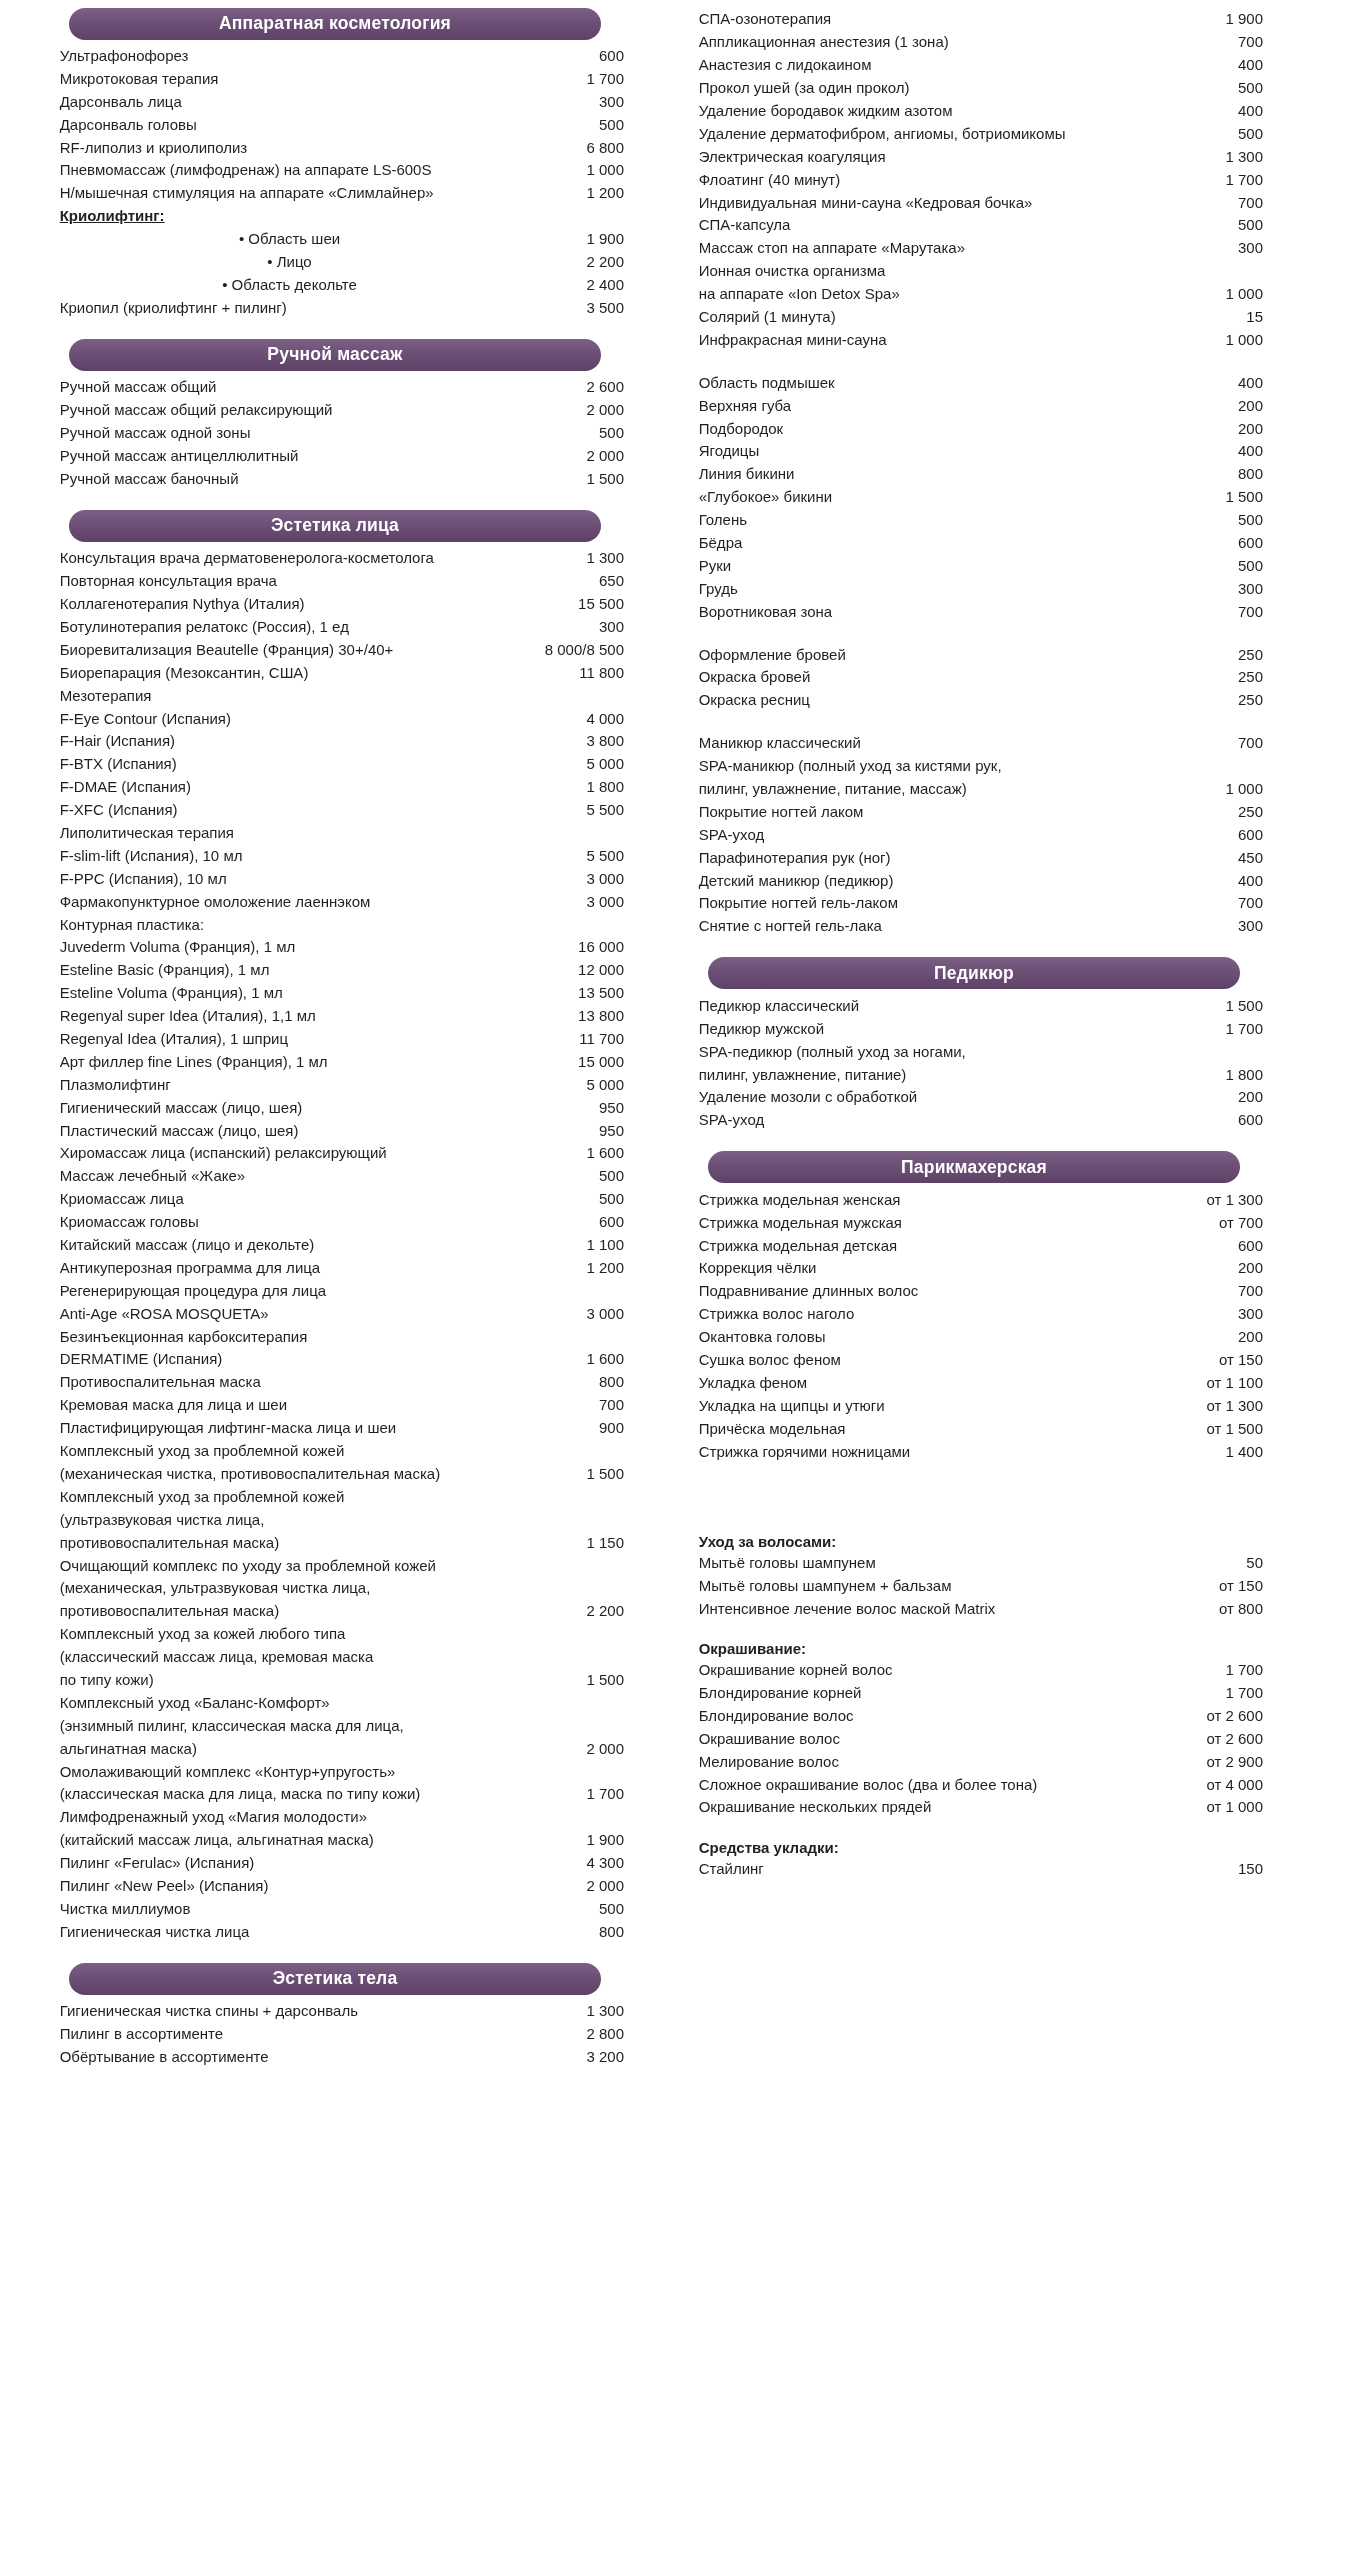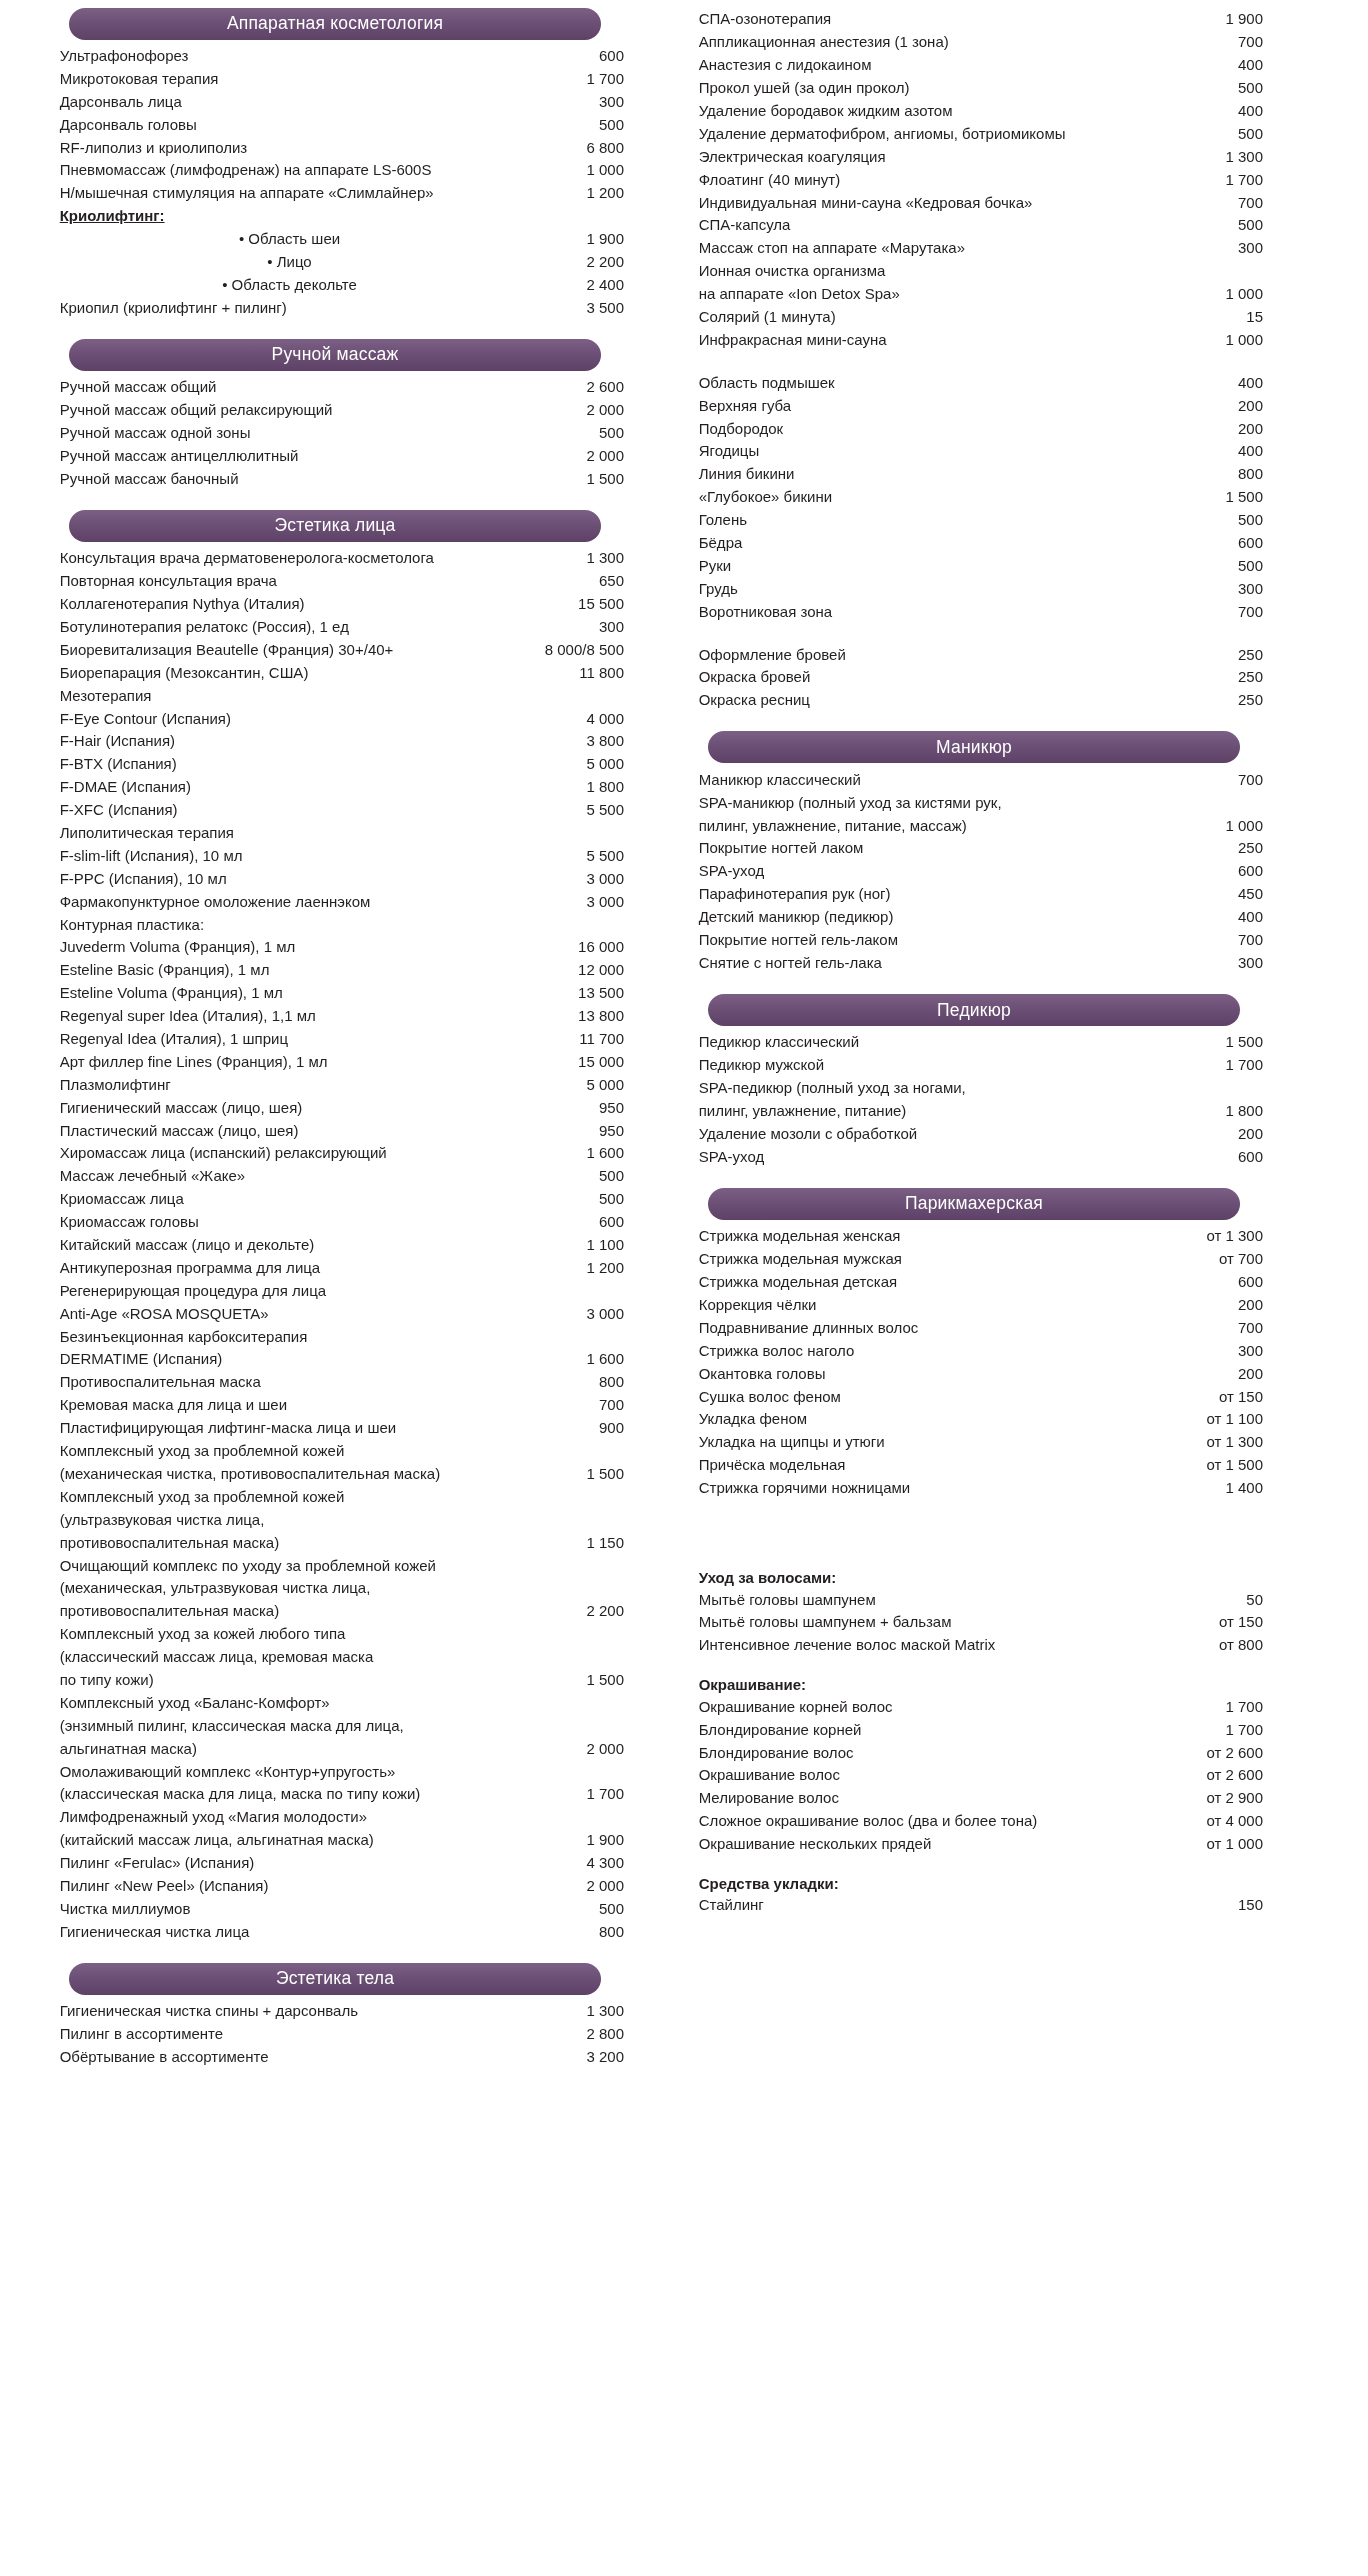--- a/index.html
+++ b/index.html
@@ -20,21 +20,21 @@
   .col { width: 578px; }
 
   
   .sec-head {
     margin: 0 0 4.6px 0;
     height: 32px;
     border-radius: 16px;
     background: linear-gradient(to bottom, #7c5f85 0%, #6d5076 45%, #5d4166 100%);
     color: #ffffff;
     font-size: 17.5px;
-    font-weight: normal;
+    font-weight: bold;
     display: flex;
     align-items: center;
     justify-content: center;
     letter-spacing: 0.2px;
   }
   .sec-head.narrow { width: 532px; margin-left: 23px; }
 
   .sec { margin-bottom: 20px; }
   .sec.tight { margin-bottom: 13.7px; }
 
@@ -556,21 +556,20 @@
               <td class="price">250</td>
             </tr>
             <tr class="plain">
               <td class="name">Окраска ресниц</td>
               <td class="price">250</td>
             </tr>
           </tbody>
         </table>
       </div>
       <div class="sec">
-        <div class="sec-head narrow">Маникюр</div>
         <table class="items">
           <tbody>
             <tr class="plain">
               <td class="name">Маникюр классический</td>
               <td class="price">700</td>
             </tr>
             <tr class="plain">
               <td class="name">SPA-маникюр (полный уход за кистями рук,</td>
               <td class="price"></td>
             </tr>

